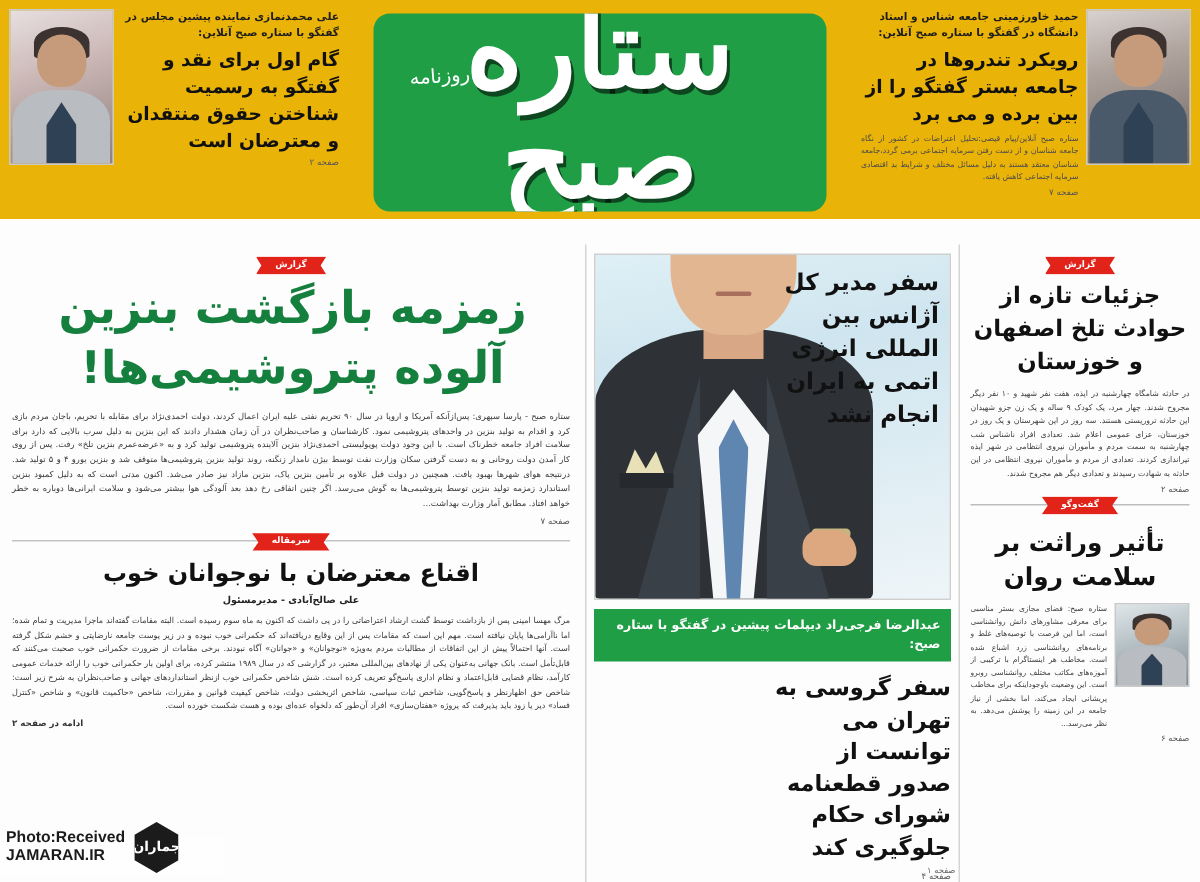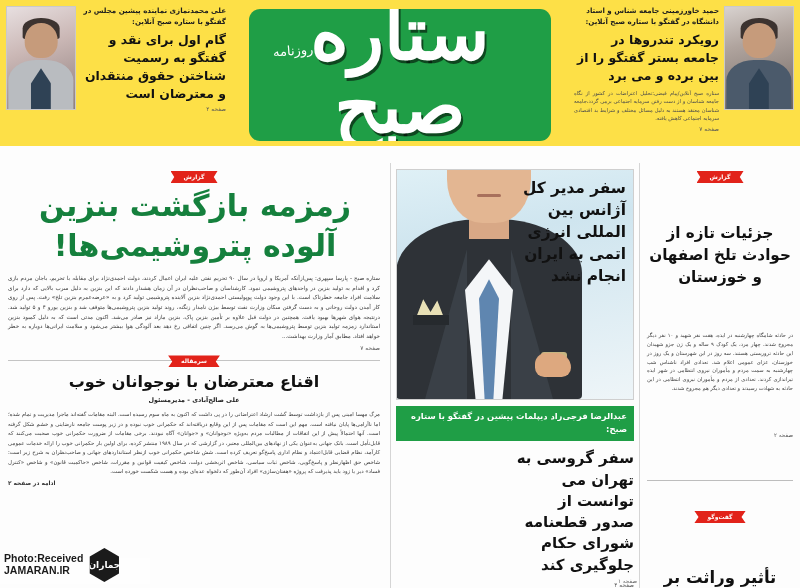--- a/index.html
+++ b/index.html
@@ -13,21 +13,21 @@
     position: relative;
     width: 800px; height: 588px;
     background: #fdfdfd;
     direction: rtl;
   }
 
   
   .top-banner {
     position: absolute; top: 0; left: 0;
     width: 800px; height: 146px;
-    background: #fde047;
+    background: #eab308;
     display: flex; flex-direction: row-reverse;
     align-items: flex-start;
   }
   .teaser {
     width: 232px; height: 146px;
     padding: 6px 6px 0 6px;
     position: relative;
     display: flex; flex-direction: row;
     gap: 5px;
   }
@@ -311,21 +311,20 @@
     font-weight: bold; color: #111;
     text-align: right; letter-spacing: -0.3px;
   }
   .mid-page { font-size: 5.8px; color: #555; margin-top: 6px; }
 
   
   .col-left {
     width: 160px; padding: 8px 7px 0 7px;
     display: flex; flex-direction: column;
     position: relative;
-    gap: 36px;
   }
   .left-head {
     font-size: 15.2px; line-height: 1.45;
     font-weight: bold; color: #111;
     text-align: center; letter-spacing: -0.4px;
   }
   .left-body {
     margin-top: 7px;
     font-size: 5.2px; line-height: 1.7;
     color: #3e3e3e; text-align: justify;

